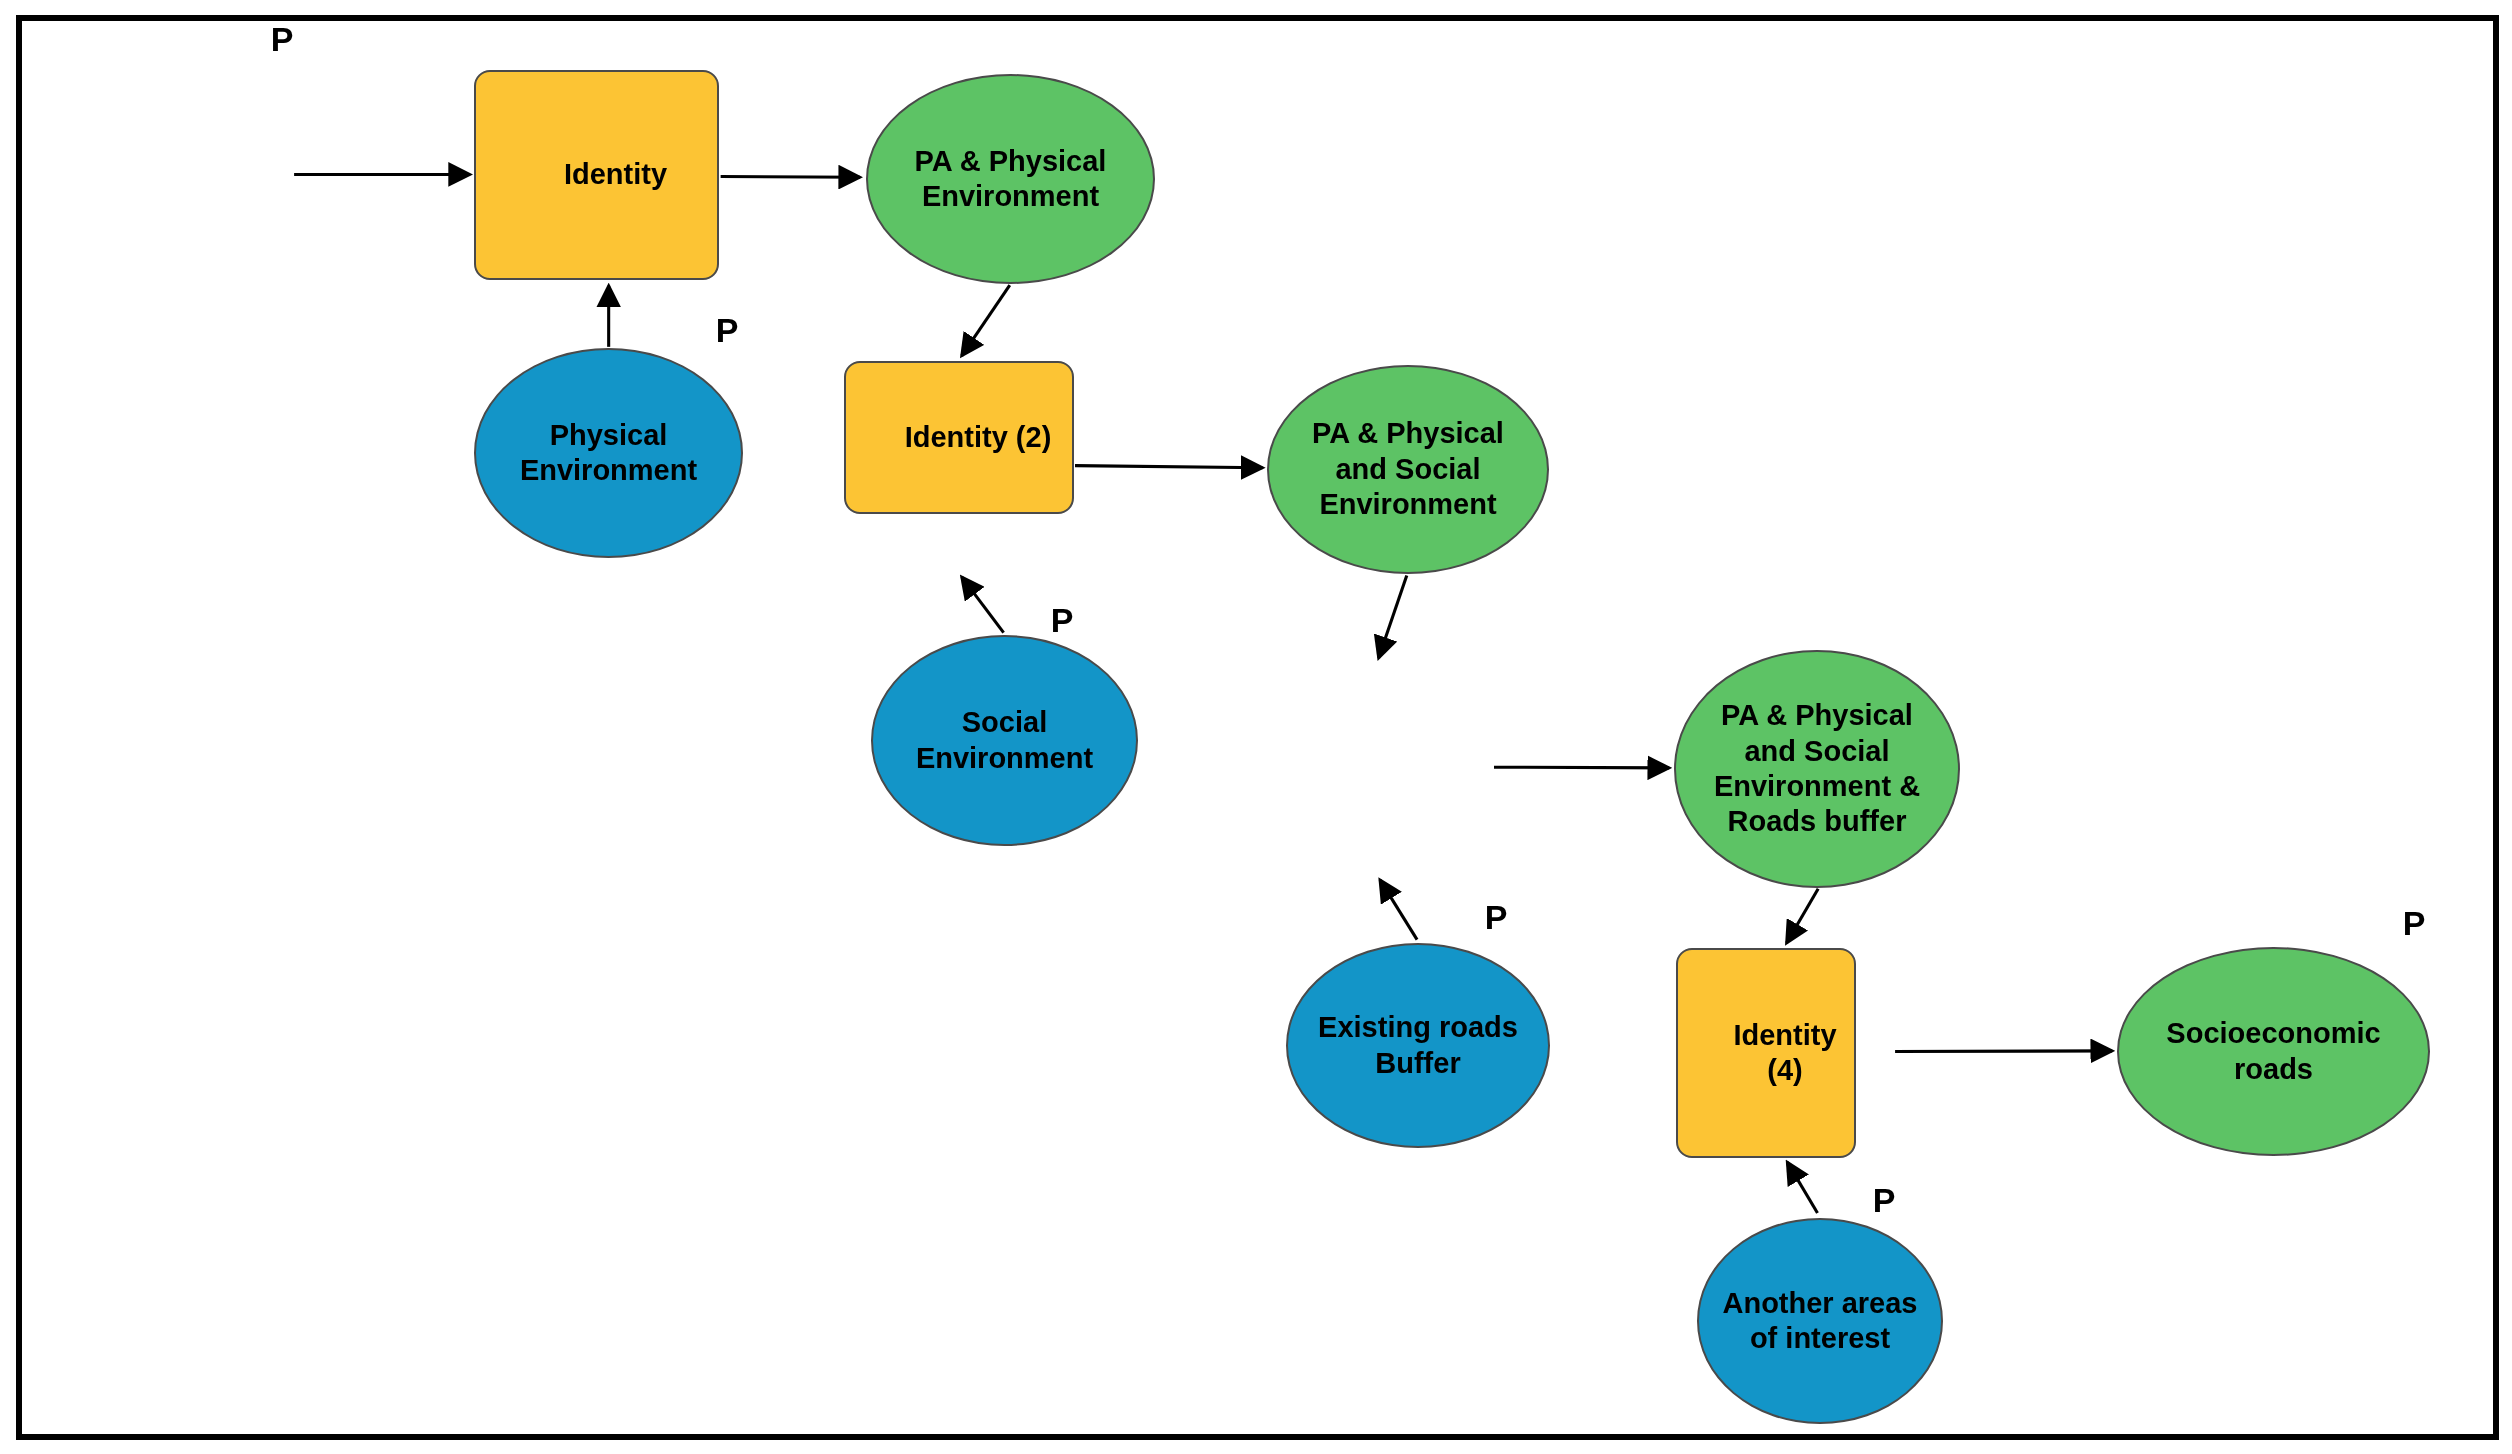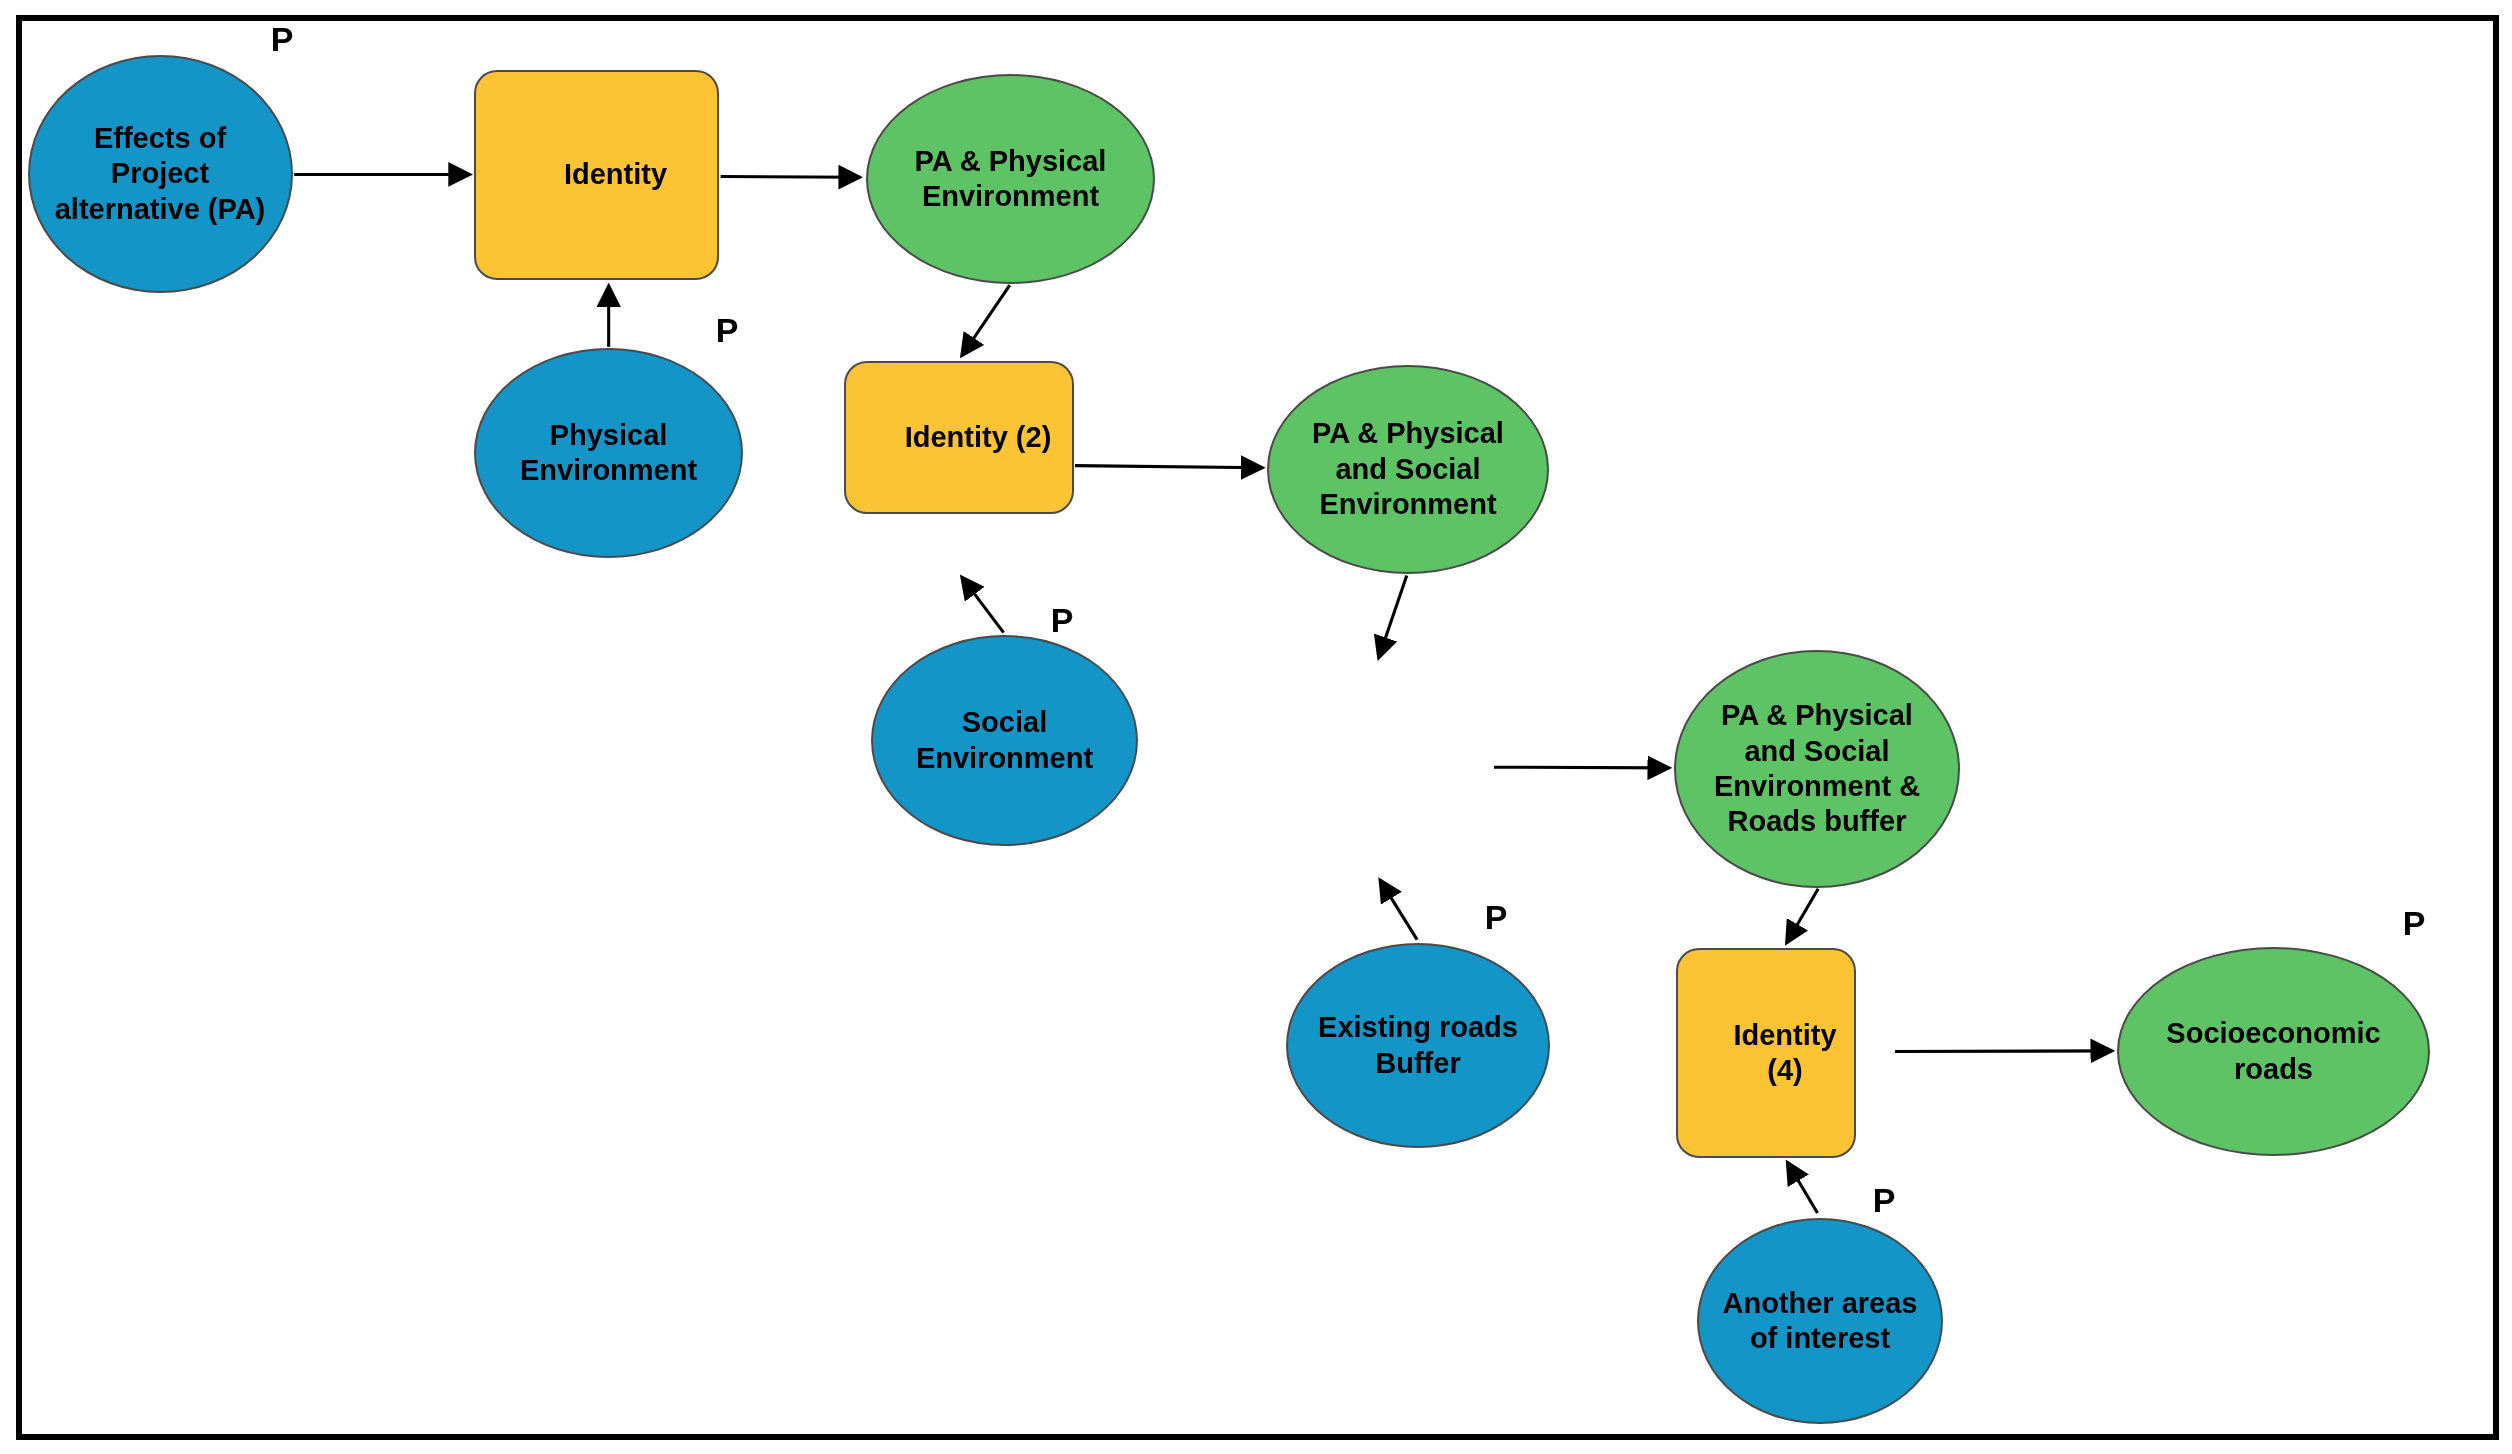--- a/index.html
+++ b/index.html
@@ -14,21 +14,21 @@
   html,body{margin:0;padding:0;background:#ffffff;}
   body{width:2512px;height:1454px;font-family:"Liberation Sans",sans-serif;}
   .canvas{position:relative;width:2512px;height:1454px;background:#ffffff;overflow:hidden;}
   .frame{position:absolute;left:16px;top:15px;width:2483px;height:1425px;
          border:6.2px solid var(--frame-color);box-sizing:border-box;}
   .node{position:absolute;display:flex;align-items:center;justify-content:center;
         text-align:center;font-weight:bold;font-size:29px;line-height:1.22;
         color:var(--text-color);white-space:pre-line;box-sizing:border-box;}
   .node.input{background:var(--input-fill);border:2.1px solid var(--node-border);border-radius:50%;}
   .node.output{background:var(--output-fill);border:2.1px solid var(--node-border);border-radius:50%;}
-  .node.tool{background:var(--tool-fill);border:2.1px solid var(--node-border);border-radius:23px;padding-left:38px;}
+  .node.tool{background:var(--tool-fill);border:2.1px solid var(--node-border);border-radius:16px;padding-left:38px;}
   .pmark{position:absolute;transform:translate(-50%,-50%);font-weight:bold;font-size:34px;
          color:var(--text-color);}
   svg.edges{position:absolute;left:0;top:0;width:2512px;height:1454px;pointer-events:none;}
   svg.edges line{stroke:var(--arrow-color);stroke-width:4.5px;}
   svg.edges .ah{fill:var(--arrow-color);}
 </style>
 </head>
 <body>
 
 <div class="canvas">
@@ -48,23 +48,20 @@
     <line x1="1565" y1="678" x2="1838" y2="681" marker-end="url(#ah)"></line>
     <line x1="1461" y1="921" x2="1400" y2="840" marker-end="url(#ah)"></line>
     <line x1="2048" y1="838" x2="2007" y2="958" marker-end="url(#ah)"></line>
     <line x1="2063" y1="1368" x2="2009" y2="1281" marker-end="url(#ah)"></line>
     <line x1="2175" y1="1117" x2="2430" y2="1118" marker-end="url(#ah)"></line>
     <line x1="2647" y1="1294" x2="2601" y2="1373" marker-end="url(#ah)"></line>
     <line x1="2646" y1="1766" x2="2602" y2="1692" marker-end="url(#ah)"></line>
     <line x1="2759" y1="1531" x2="3075" y2="1530" marker-end="url(#ah)"></line>
   </svg>
 
-  <div class="node input" style="left:27.5px;top:55px;width:265px;height:238px;">Effects of
-Project
-alternative (PA)</div>
   <div class="node tool" style="left:474px;top:70px;width:245px;height:210px;">Identity</div>
   <div class="node output" style="left:866px;top:74px;width:289px;height:210px;">PA &amp; Physical
 Environment</div>
   <div class="node input" style="left:474px;top:348px;width:269px;height:210px;">Physical
 Environment</div>
   <div class="node tool" style="left:844px;top:361px;width:230px;height:153px;">Identity (2)</div>
   <div class="node output" style="left:1267px;top:365px;width:282px;height:209px;">PA &amp; Physical
 and Social
 Environment</div>
   <div class="node input" style="left:871px;top:635px;width:267px;height:211px;">Social

